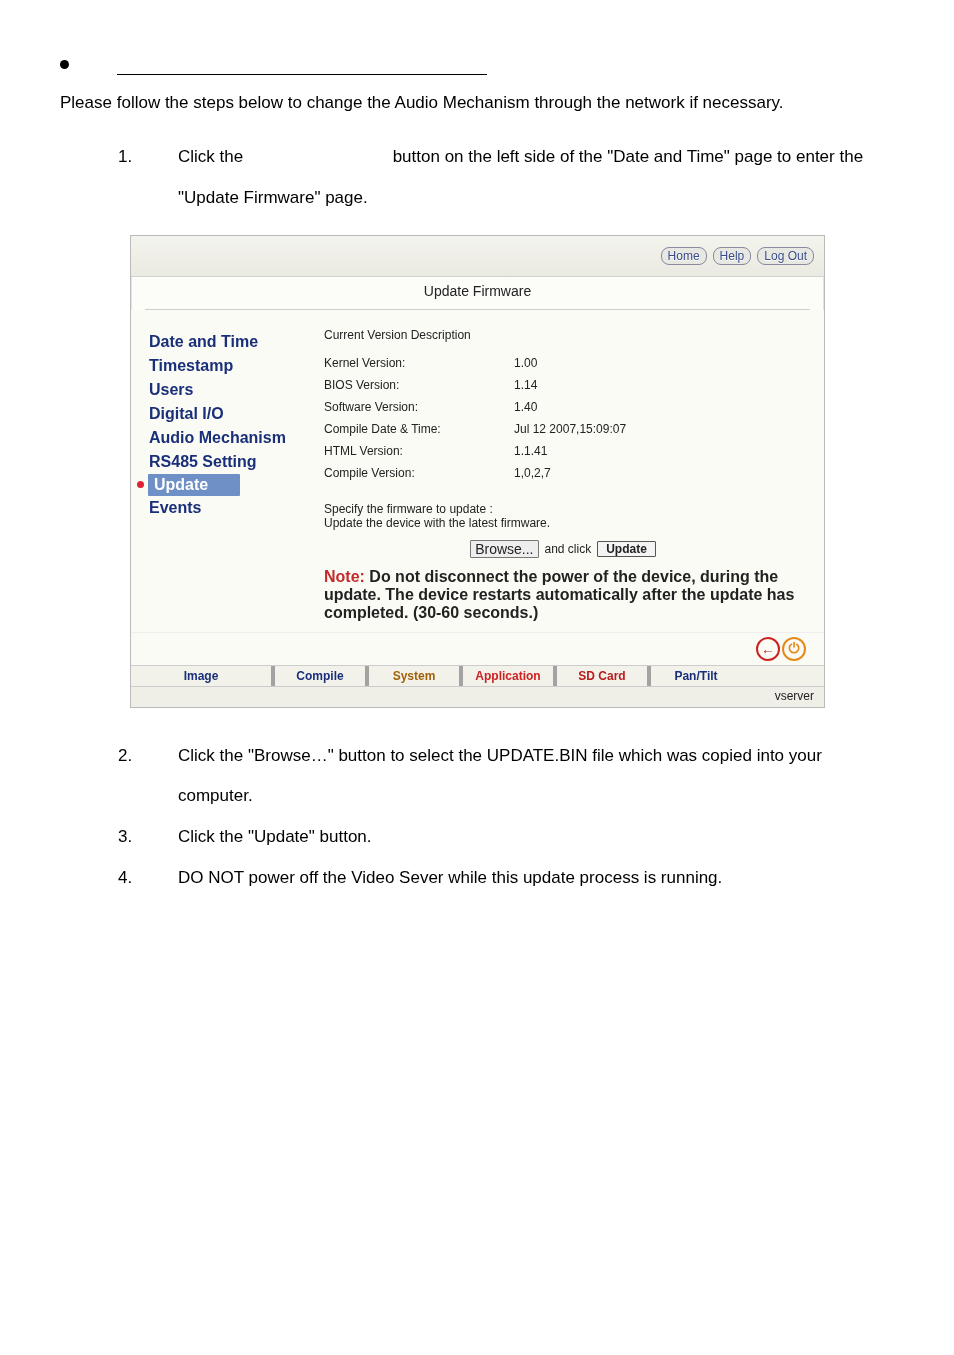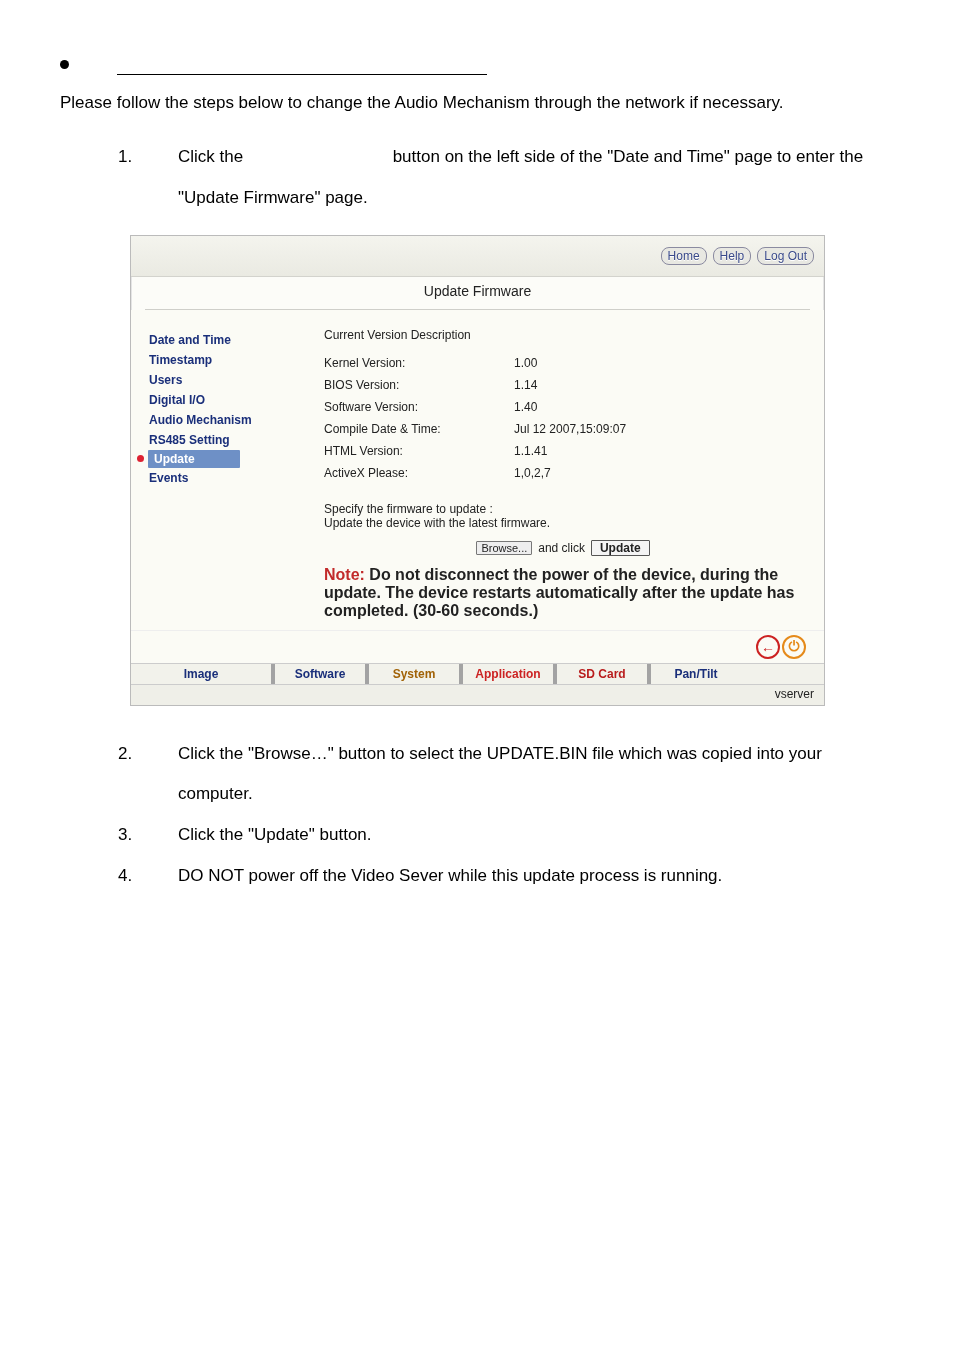--- a/index.html
+++ b/index.html
@@ -105,21 +105,21 @@
     border-bottom: 1px solid #cfcfca;
     margin: 0 14px;
   }
   .left-menu {
     width: 165px;
     padding: 10px 0 0 18px;
     flex-shrink: 0;
   }
   .menu-item {
     font-weight: bold;
-    font-size: 12px;
+    font-size: 16px;
     color: #1a2f7a;
     padding: 3px 0;
     display: flex;
     align-items: center;
     cursor: pointer;
   }
   .menu-item.active {
     background: #6e90c6;
     color: #fff;
     padding: 2px 6px;
@@ -164,21 +164,21 @@
     margin-top: 18px;
   }
   .update-row {
     display: flex;
     justify-content: center;
     align-items: center;
     gap: 6px;
     margin: 10px 0;
   }
   .mini-btn {
-    font-size: 11px;
+    font-size: 14px;
     border: 1px solid #777;
     background: #eee;
     padding: 0 4px;
     border-radius: 1px;
     cursor: pointer;
   }
   .upd-btn {
     font-size: 12px;
     font-weight: bold;
     border: 1px solid #555;
@@ -309,21 +309,21 @@
           </div>
         <div class="kv">
             <span class="k">Compile Date &amp; Time:</span>
             <span class="v">Jul 12 2007,15:09:07</span>
           </div>
         <div class="kv">
             <span class="k">HTML Version:</span>
             <span class="v">1.1.41</span>
           </div>
         <div class="kv">
-            <span class="k">ActiveX Please:</span>
+            <span class="k">Compile Version:</span>
             <span class="v">1,0,2,7</span>
           </div>
 
         <div class="update-text">
           <div>Specify the firmware to update :</div>
           <div>Update the device with the latest firmware.</div>
         </div>
 
         <div class="update-row">
           <span class="mini-btn">Browse...</span>
@@ -337,21 +337,21 @@
       </div>
     </div>
 
     <div class="shot-icons">
       <span class="circ back">←</span>
       <span class="circ pwr">⏻</span>
     </div>
 
     <div class="tab-row">
       <div class="tab image">Image</div>
-      <div class="tab network">Software</div>
+      <div class="tab network">Compile</div>
       <div class="tab system">System</div>
       <div class="tab app">Application</div>
       <div class="tab sd">SD Card</div>
       <div class="tab pan">Pan/Tilt</div>
     </div>
     <div class="shot-footer">vserver</div>
   </div>
 
   <ol class="steps">
     <li>

